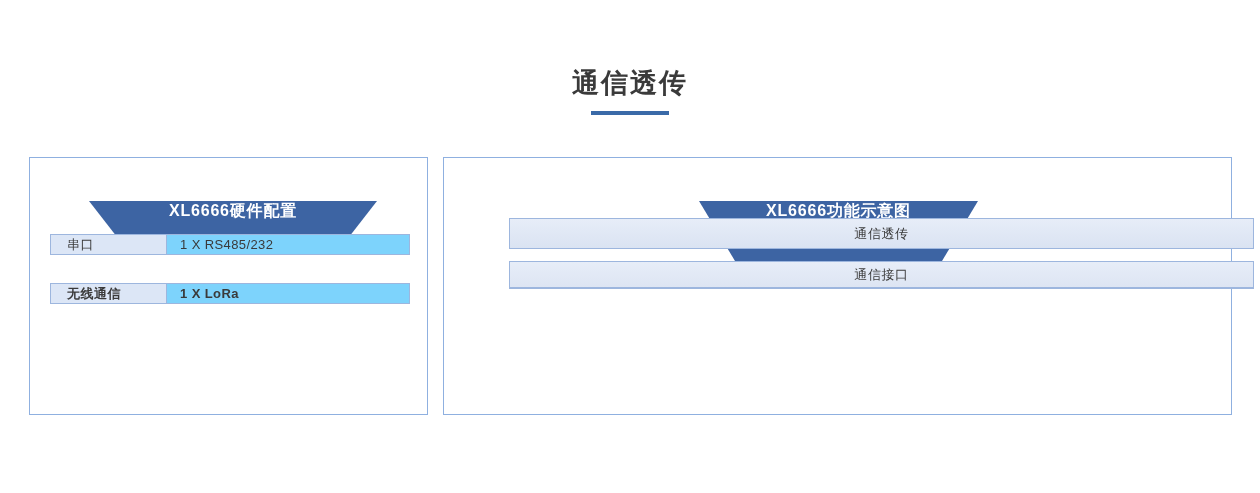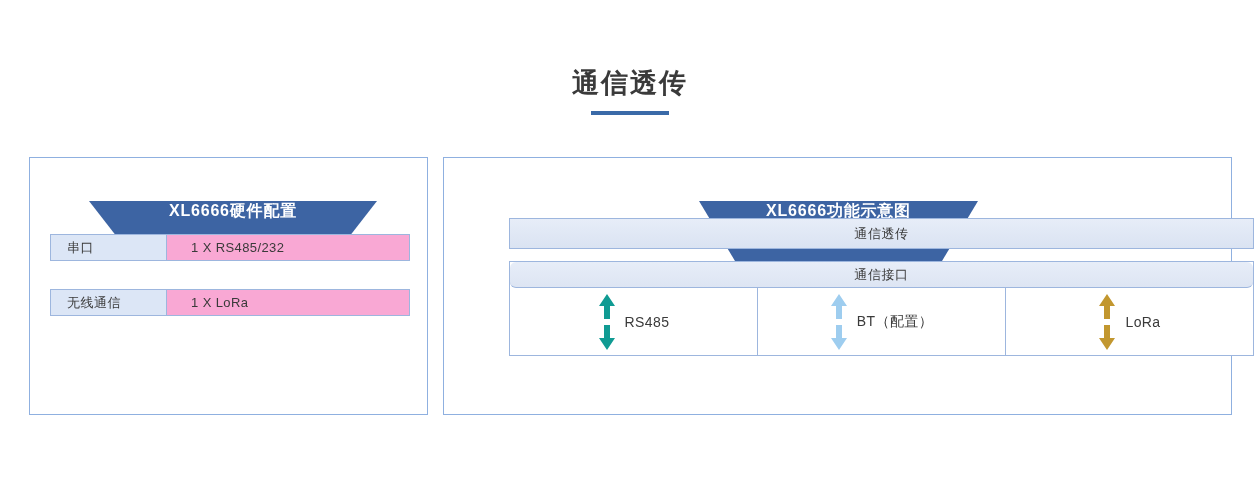--- a/index.html
+++ b/index.html
@@ -91,44 +91,44 @@
   .spec-rows {
     position: absolute;
     left: 20px;
     top: 76px;
     width: 360px;
   }
   .spec-row {
     display: flex;
     align-items: stretch;
     margin-bottom: 28px;
-    height: 27px;
-  }
-  .spec-row:last-child { margin-bottom: 0; }
+    height: 21px;
+  }
+  .spec-row:last-child { margin-bottom: 0; font-weight: bold; }
   .spec-label {
     width: 117px;
     background: #dce6f6;
     border: 1px solid #9db6de;
     box-sizing: border-box;
     display: flex;
     align-items: center;
     padding-left: 16px;
     font-size: 13px;
     color: #3a3a3a;
     letter-spacing: 0.5px;
   }
   .spec-value {
     flex: 1;
-    background: #f9a8d4;
+    background: #7dd3fc;
     border: 1px solid #9db6de;
     border-left: none;
     box-sizing: border-box;
     display: flex;
     align-items: center;
-    padding-left: 24px;
+    padding-left: 13px;
     font-size: 13px;
     color: #3a3a3a;
     letter-spacing: 0.4px;
   }
 
   
   .diagram {
     position: absolute;
     left: 20px;
     top: 60px;
@@ -156,21 +156,20 @@
   .iface-header {
     height: 25px;
     background: linear-gradient(180deg, #e7edf8 0%, #dde5f3 100%);
     border-bottom: 1px solid #9db6de;
     display: flex;
     align-items: center;
     justify-content: center;
     font-size: 13px;
     color: #3a3a3a;
     letter-spacing: 0.6px;
-    border-radius: 6px;
   }
   .iface-cols {
     display: flex;
     height: 67px;
   }
   .iface-cell {
     flex: 1;
     display: flex;
     align-items: center;
     justify-content: center;
@@ -221,43 +220,16 @@
     <span>XL6666功能示意图</span>
   </div>
 
   <div class="diagram">
 
     <div class="bar-passthrough">通信透传</div>
 
     <div class="iface-block">
       <div class="iface-header">通信接口</div>
 
-      <div class="iface-cols">
-
-        <div class="iface-cell">
-          <svg class="arrow-icon" width="18" height="56" viewBox="0 0 18 56">
-            <path d="M9 0 L17 12 L12 12 L12 25 L6 25 L6 12 L1 12 Z" fill="#109b93"></path>
-            <path d="M9 56 L17 44 L12 44 L12 31 L6 31 L6 44 L1 44 Z" fill="#109b93"></path>
-          </svg>
-          <span class="cell-label">RS485</span>
-        </div>
-
-        <div class="iface-cell">
-          <svg class="arrow-icon" width="18" height="56" viewBox="0 0 18 56">
-            <path d="M9 0 L17 12 L12 12 L12 25 L6 25 L6 12 L1 12 Z" fill="#9ecdef"></path>
-            <path d="M9 56 L17 44 L12 44 L12 31 L6 31 L6 44 L1 44 Z" fill="#9ecdef"></path>
-          </svg>
-          <span class="cell-label">BT（配置）</span>
-        </div>
-
-        <div class="iface-cell">
-          <svg class="arrow-icon" width="18" height="56" viewBox="0 0 18 56">
-            <path d="M9 0 L17 12 L12 12 L12 25 L6 25 L6 12 L1 12 Z" fill="#c2972f"></path>
-            <path d="M9 56 L17 44 L12 44 L12 31 L6 31 L6 44 L1 44 Z" fill="#c2972f"></path>
-          </svg>
-          <span class="cell-label">LoRa</span>
-        </div>
-
-      </div>
     </div>
 
   </div>
 </div>
 
 </body></html>

